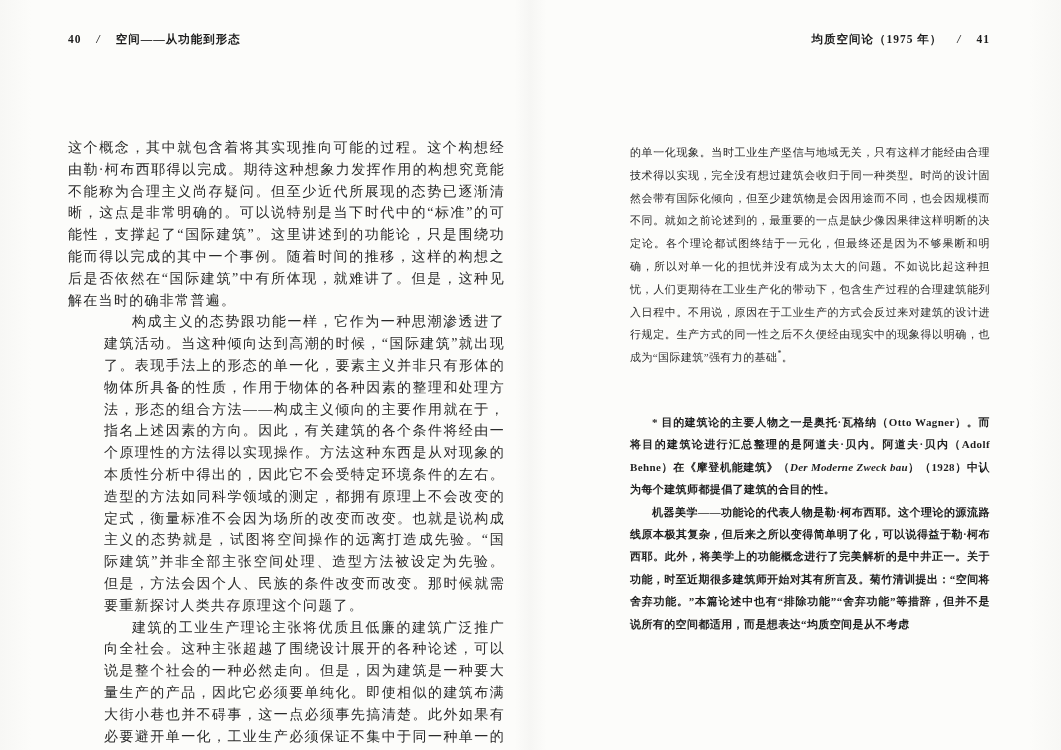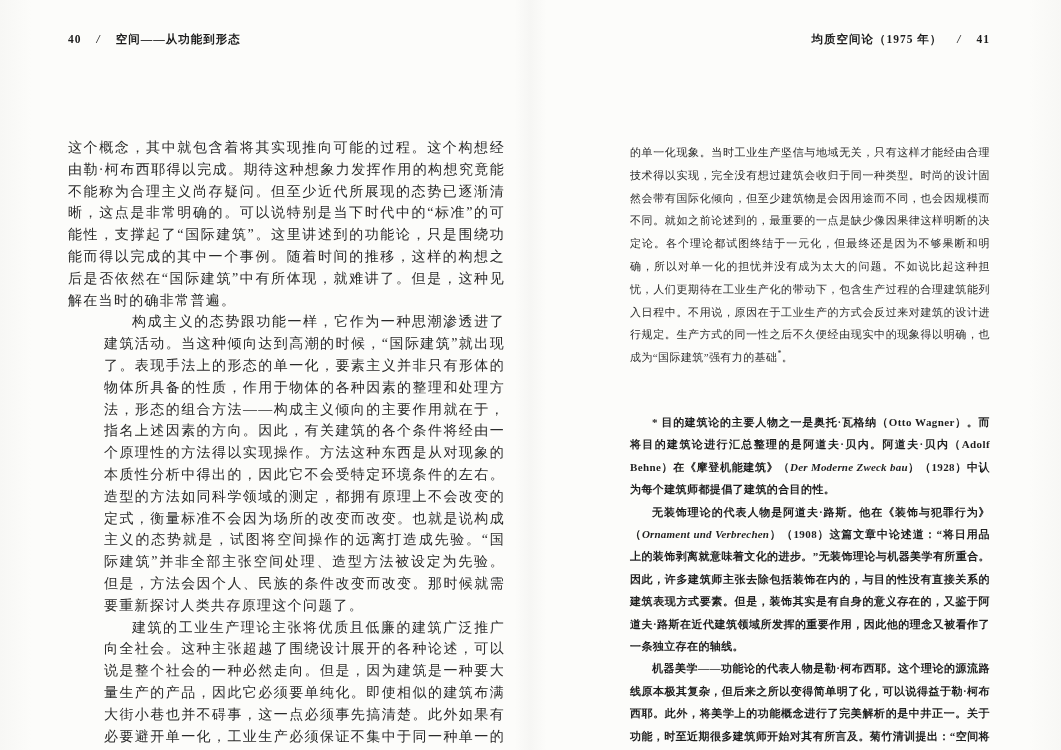--- a/index.html
+++ b/index.html
@@ -82,18 +82,17 @@
     <p>这个概念，其中就包含着将其实现推向可能的过程。这个构想经由勒·柯布西耶得以完成。期待这种想象力发挥作用的构想究竟能不能称为合理主义尚存疑问。但至少近代所展现的态势已逐渐清晰，这点是非常明确的。可以说特别是当下时代中的“标准”的可能性，支撑起了“国际建筑”。这里讲述到的功能论，只是围绕功能而得以完成的其中一个事例。随着时间的推移，这样的构想之后是否依然在“国际建筑”中有所体现，就难讲了。但是，这种见解在当时的确非常普遍。</p>
     <p class="indent">构成主义的态势跟功能一样，它作为一种思潮渗透进了建筑活动。当这种倾向达到高潮的时候，“国际建筑”就出现了。表现手法上的形态的单一化，要素主义并非只有形体的物体所具备的性质，作用于物体的各种因素的整理和处理方法，形态的组合方法——构成主义倾向的主要作用就在于，指名上述因素的方向。因此，有关建筑的各个条件将经由一个原理性的方法得以实现操作。方法这种东西是从对现象的本质性分析中得出的，因此它不会受特定环境条件的左右。造型的方法如同科学领域的测定，都拥有原理上不会改变的定式，衡量标准不会因为场所的改变而改变。也就是说构成主义的态势就是，试图将空间操作的远离打造成先验。“国际建筑”并非全部主张空间处理、造型方法被设定为先验。但是，方法会因个人、民族的条件改变而改变。那时候就需要重新探讨人类共存原理这个问题了。</p>
     <p class="indent">建筑的工业生产理论主张将优质且低廉的建筑广泛推广向全社会。这种主张超越了围绕设计展开的各种论述，可以说是整个社会的一种必然走向。但是，因为建筑是一种要大量生产的产品，因此它必须要单纯化。即使相似的建筑布满大街小巷也并不碍事，这一点必须事先搞清楚。此外如果有必要避开单一化，工业生产必须保证不集中于同一种单一的建筑样式。“国际建筑”时期，这方面的理论准备、实践准备都不完备。建筑在形态上纳入工业生产的条件，被注入无装饰论、构成主义等理论打下了基底。那段时期根本没预想到会发生严重</p>
   </div>
 
   <div class="body-right">
     <p><span>的单一化现象。当时工业生产坚信与地域无关，只有这样才能经由合理技术得以实现，完全没有想过建筑会收归于同一种类型。时尚的设计固然会带有国际化倾向，但至少建筑物是会因用途而不同，也会因规模而不同。就如之前论述到的，最重要的一点是缺少像因果律这样明断的决定论。各个理论都试图终结于一元化，但最终还是因为不够果断和明确，所以对单一化的担忧并没有成为太大的问题。不如说比起这种担忧，人们更期待在工业生产化的带动下，包含生产过程的合理建筑能列入日程中。不用说，原因在于工业生产的方式会反过来对建筑的设计进行规定。生产方式的同一性之后不久便经由现实中的现象得以明确，也成为“国际建筑”强有力的基础</span><sup class="fnref">*</sup><span>。</span></p>
 
     <div class="footnote">
       <p><span>* 目的建筑论的主要人物之一是奥托·瓦格纳（Otto Wagner）。而将目的建筑论进行汇总整理的是阿道夫·贝内。阿道夫·贝内（Adolf Behne）在《摩登机能建筑》（</span><span class="lat-italic">Der Moderne Zweck bau</span><span>）（1928）中认为每个建筑师都提倡了建筑的合目的性。</span></p>
-      <p><span>无装饰理论的代表人物是阿道夫·路斯。他在《装饰与犯罪行为》（</span><span class="lat-italic">Ornament und Verbrechen</span><span>）（1908）这篇文章中论述道：“将日用品上的装饰剥离就意味着文化的进步。”无装饰理论与机器美学有所重合。因此，许多建筑师主张去除包括装饰在内的，与目的性没有直接关系的建筑表现方式要素。但是，装饰其实是有自身的意义存在的，又鉴于阿道夫·路斯在近代建筑领域所发挥的重要作用，因此他的理念又被看作了一条独立存在的轴线。</span></p>
       <p>机器美学——功能论的代表人物是勒·柯布西耶。这个理论的源流路线原本极其复杂，但后来之所以变得简单明了化，可以说得益于勒·柯布西耶。此外，将美学上的功能概念进行了完美解析的是中井正一。关于功能，时至近期很多建筑师开始对其有所言及。菊竹清训提出：“空间将舍弃功能。”本篇论述中也有“排除功能”“舍弃功能”等措辞，但并不是说所有的空间都适用，而是想表达“均质空间是从不考虑</p>
     </div>
   </div>
 
 </div>
 
 </body></html>

